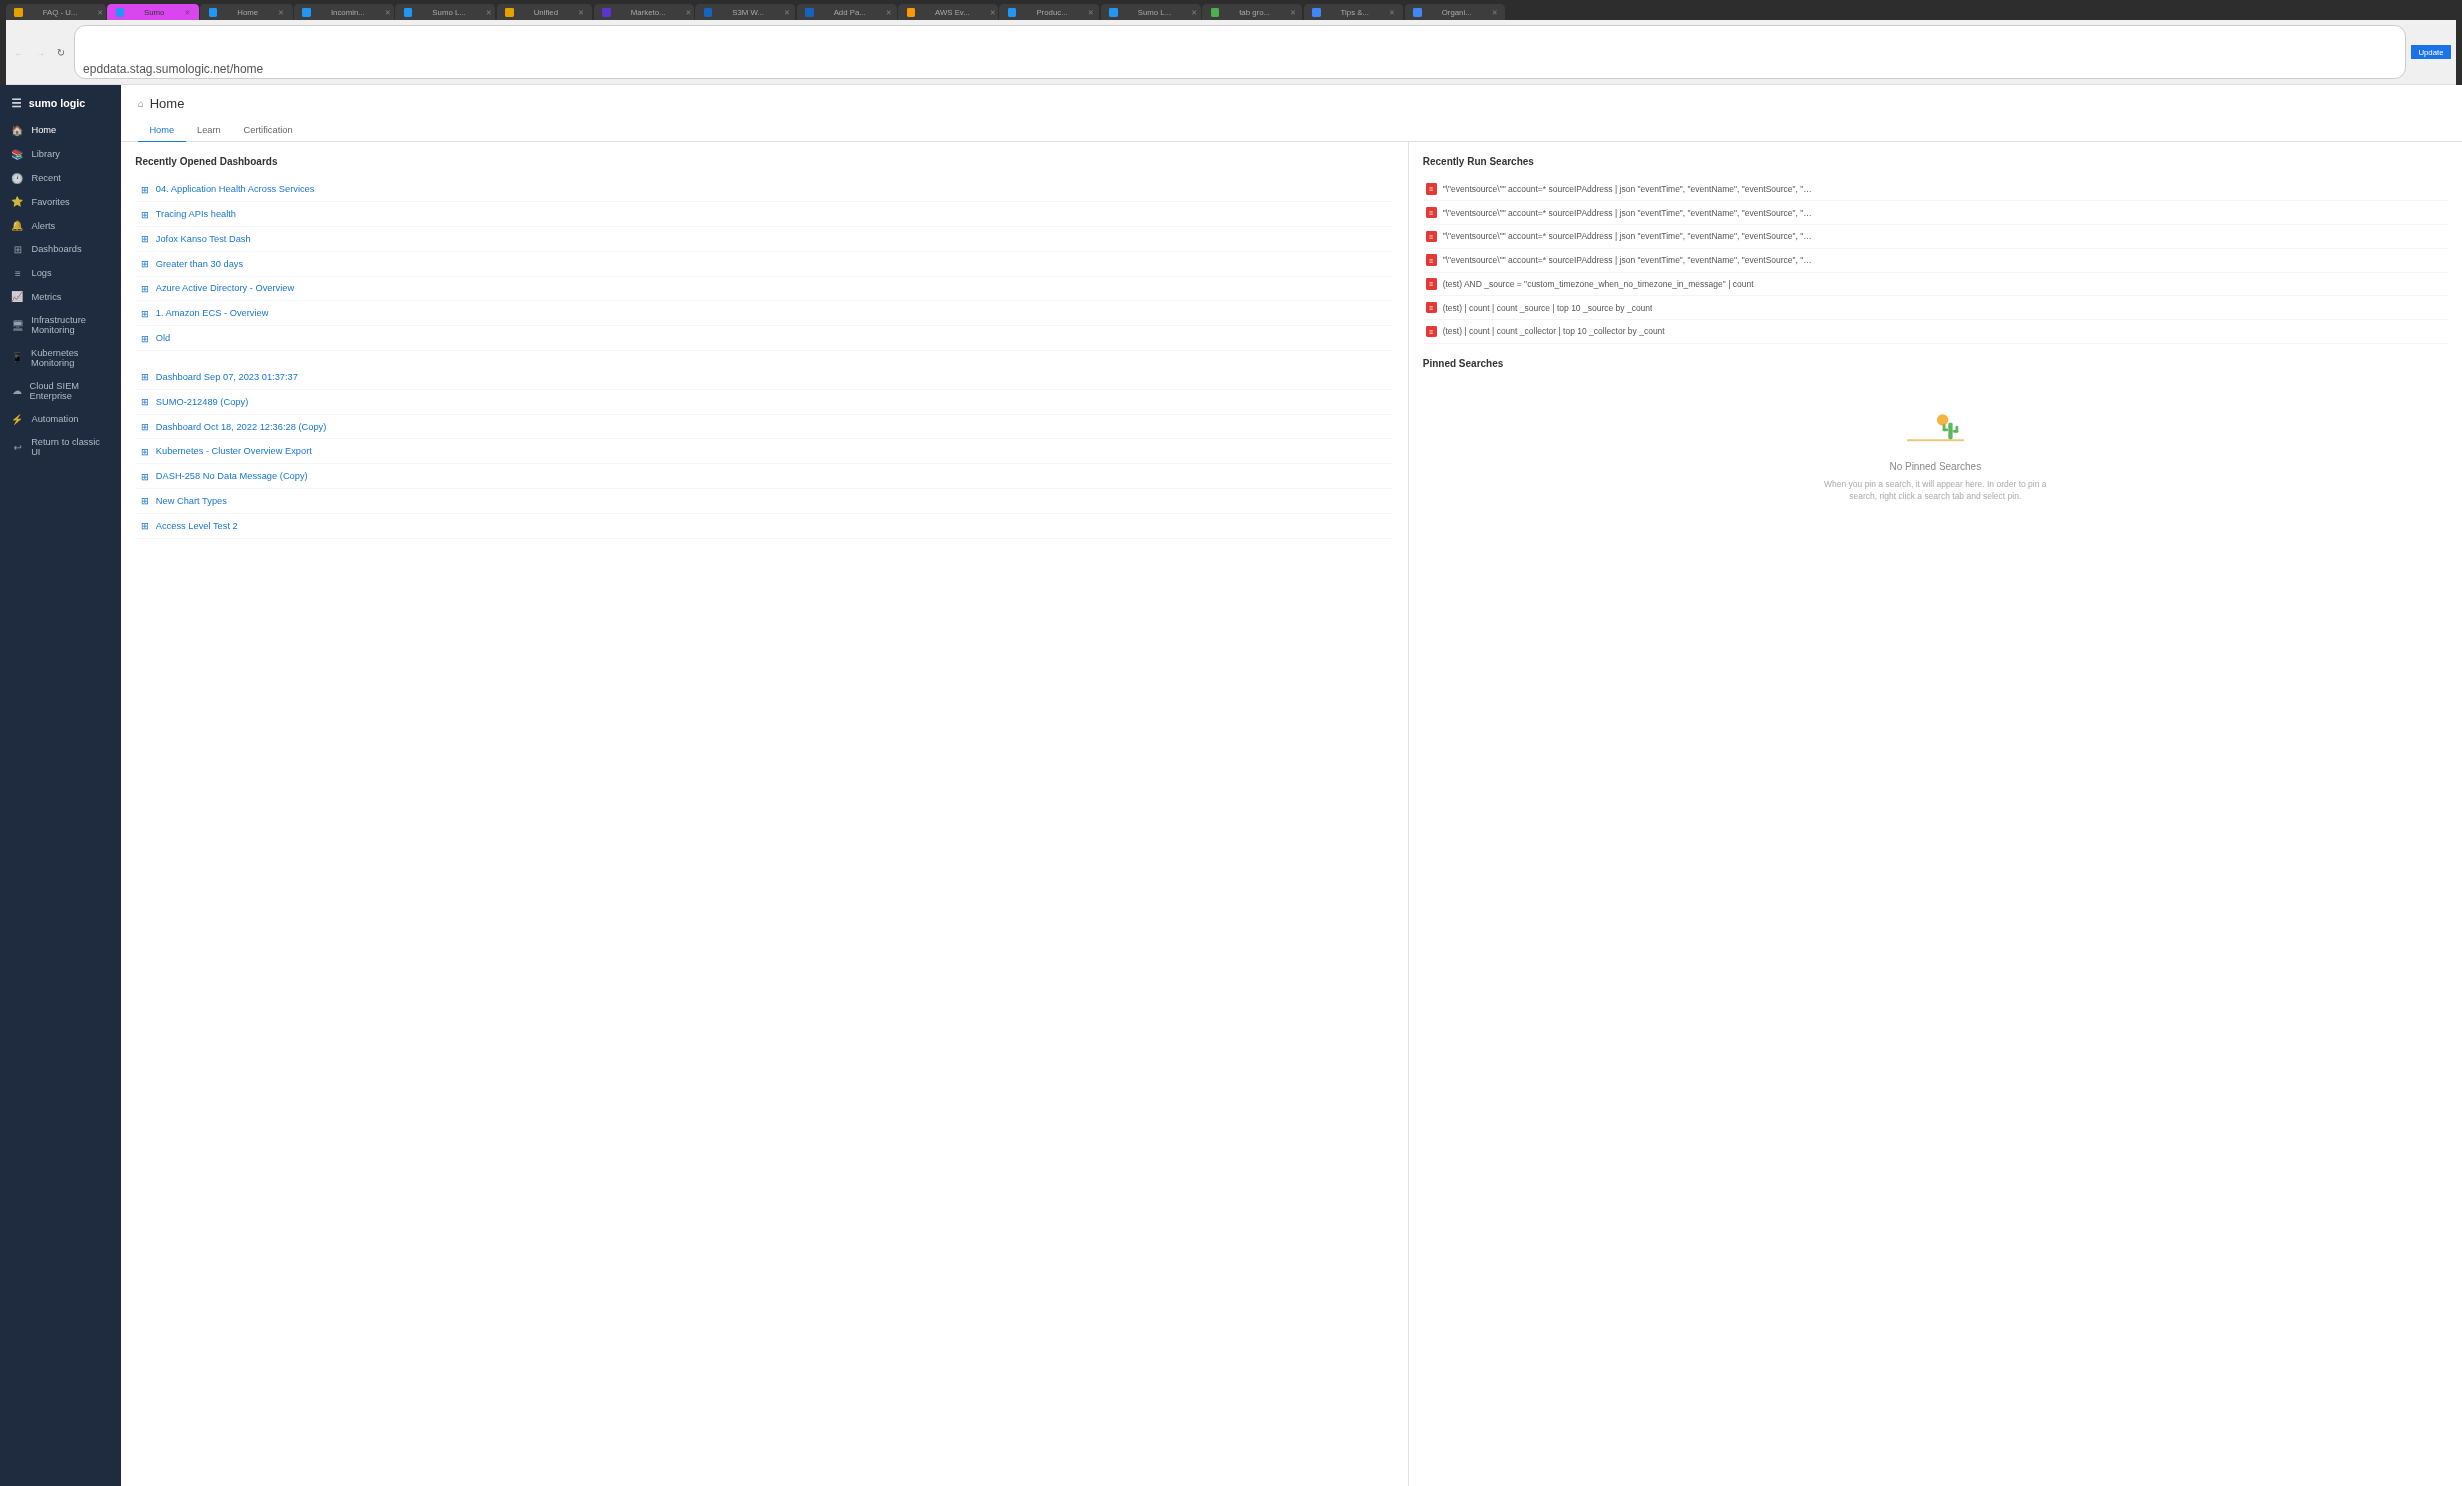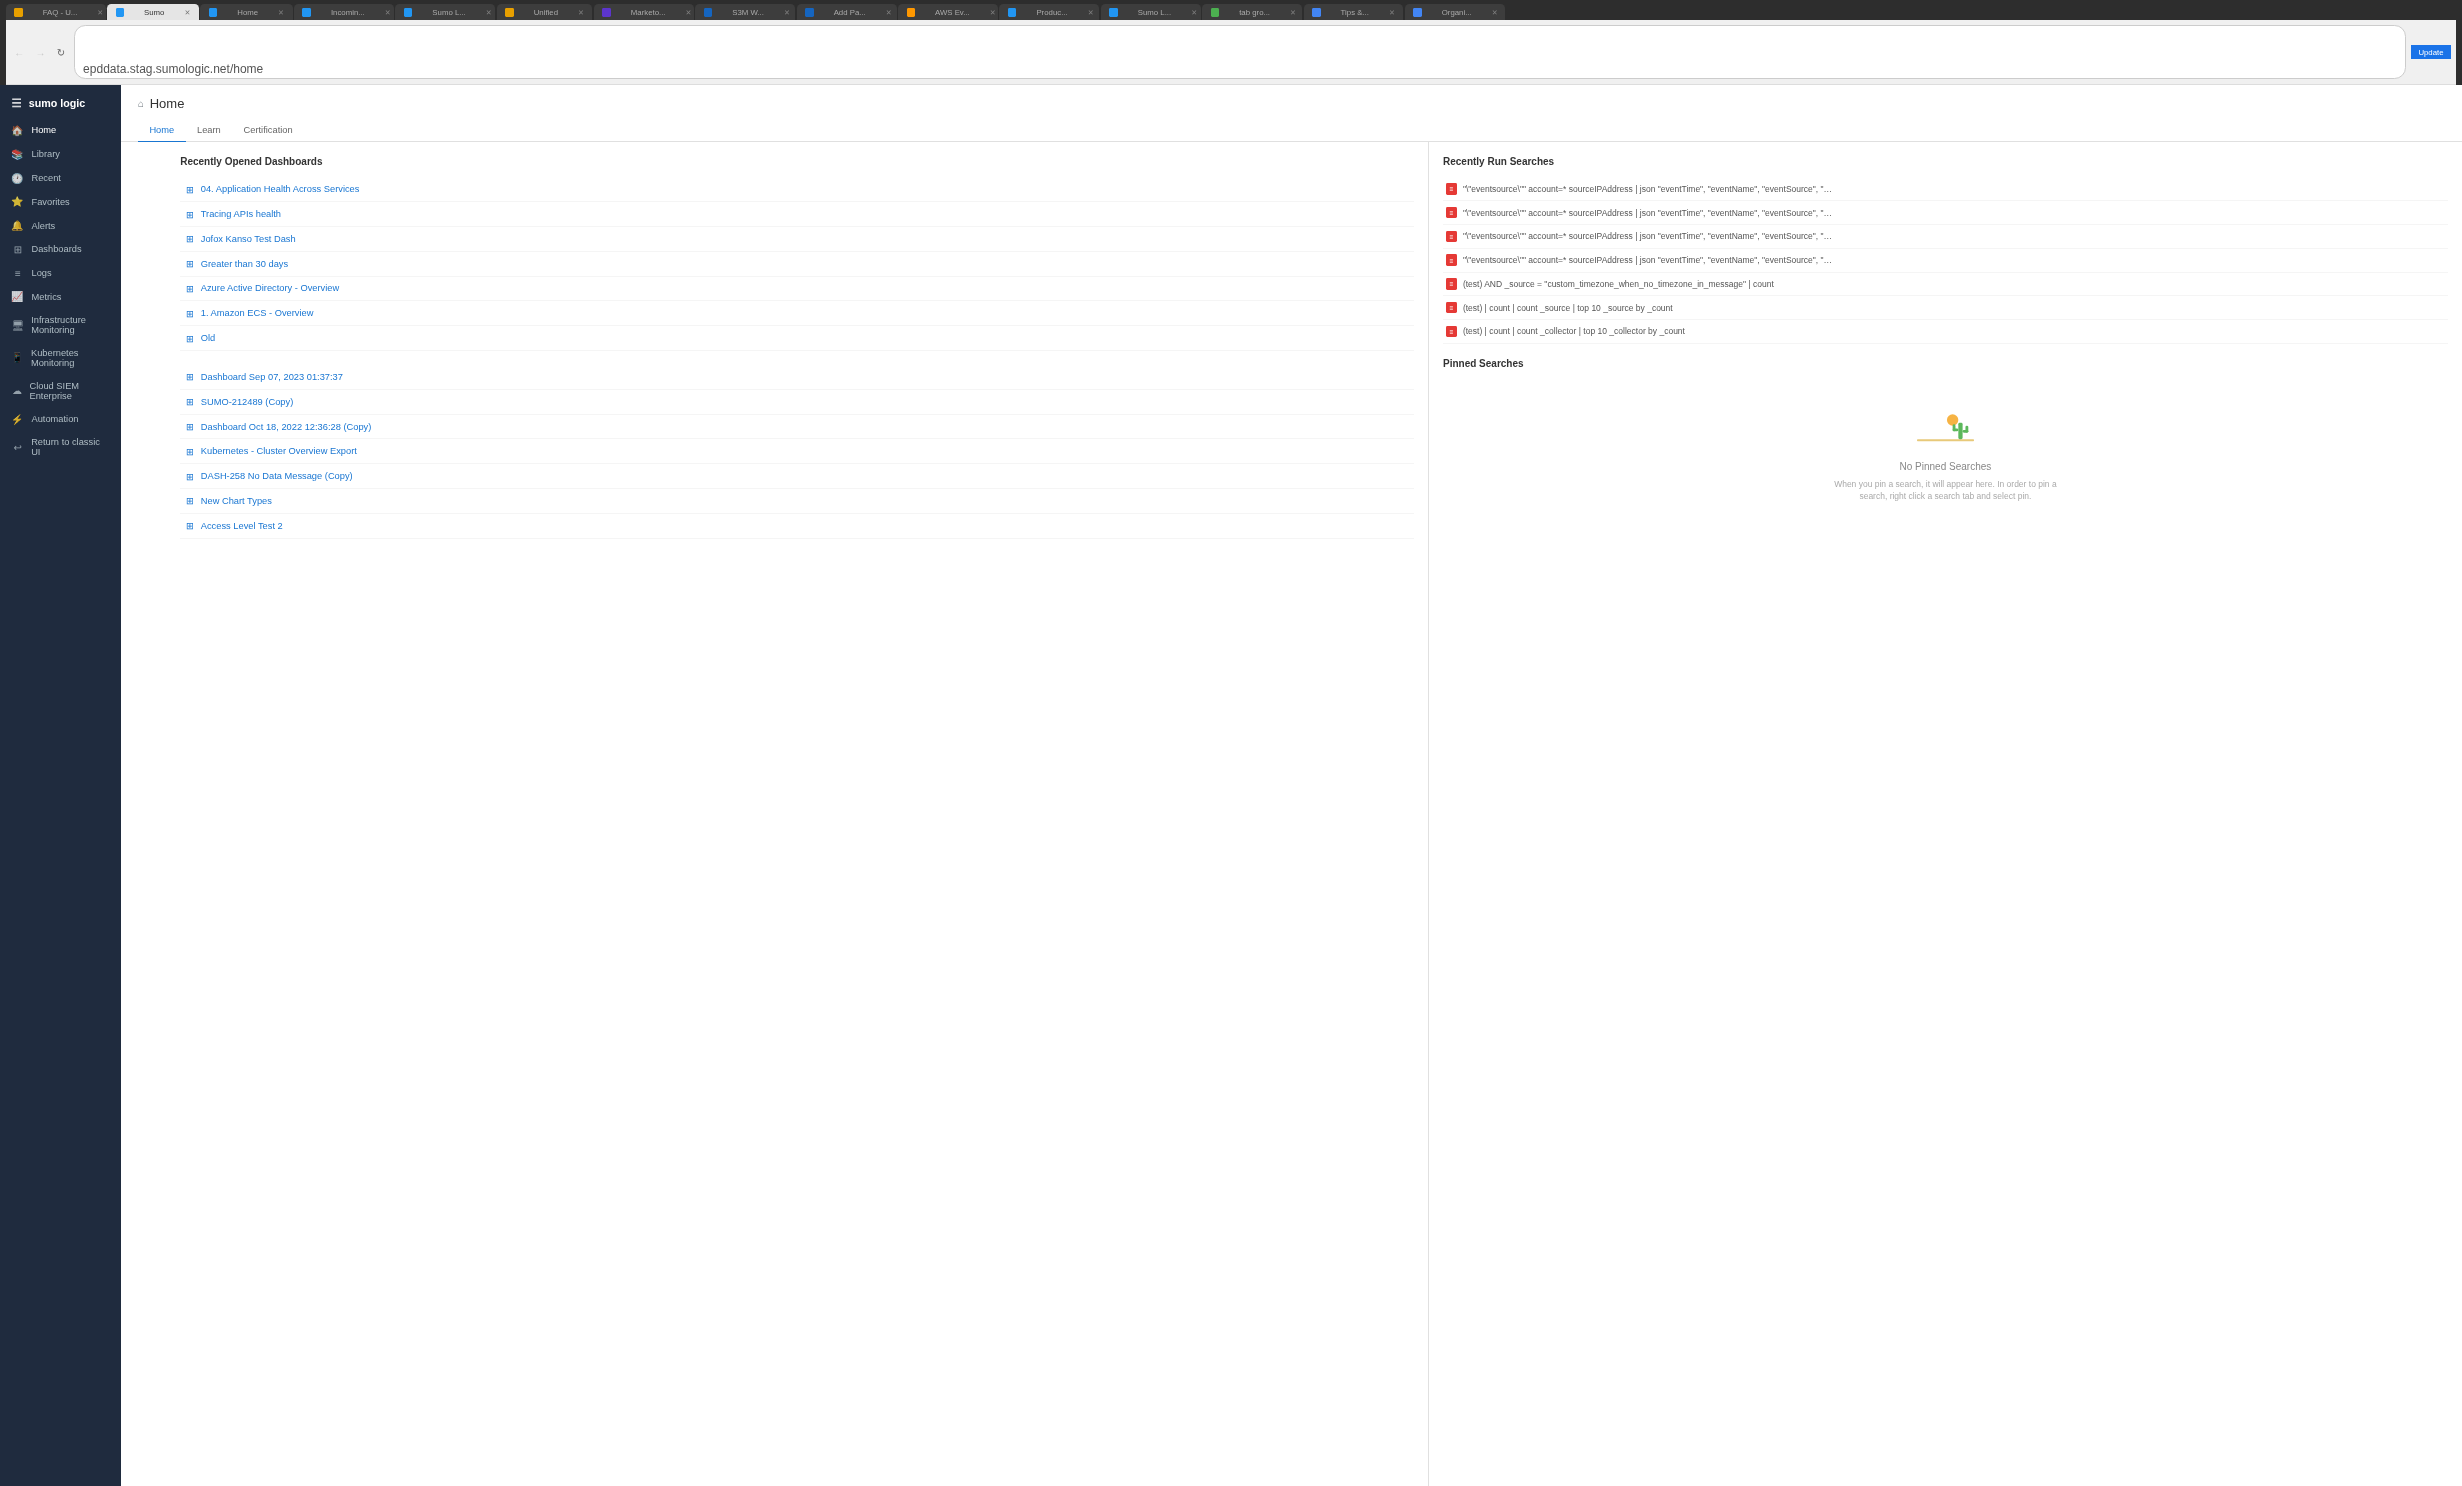--- a/index.html
+++ b/index.html
@@ -2,21 +2,21 @@
 <html style="font-size:11.4px"><head>
   <meta charset="utf-8">
   <style>
     * { box-sizing: border-box; margin: 0; padding: 0; }
     body { font-family: -apple-system, BlinkMacSystemFont, 'Segoe UI', sans-serif; background: #f0f0f0; color: #333; font-size: 9.3px; display: flex; flex-direction: column; height: 100vh; overflow: hidden; }
 
     
     .browser-chrome { background: #2d2d2d; padding: 4.3px 5.7px 0; display: flex; flex-direction: column; }
     .browser-tabs { display: flex; align-items: flex-end; gap: 1.4px; overflow: hidden; }
     .browser-tab { background: #3d3d3d; color: #aaa; padding: 3.6px 8.5px; border-radius: 4.3px 4.3px 0 0; font-size: 7.8px; display: flex; align-items: center; gap: 20px; cursor: pointer; min-width: 57px; max-width: 100px; white-space: nowrap; overflow: hidden; }
-    .browser-tab.active { background: #e5e5e5; color: #333; }
+    .browser-tab.active { background: #d946ef; color: #333; }
     .browser-tab .tab-close { margin-left: auto; opacity: 0.6; font-size: 7.1px; }
     .browser-tab .tab-favicon { width: 8.5px; height: 8.5px; border-radius: 1.4px; display: inline-block; flex-shrink: 0; }
     .browser-toolbar { background: #f0f0f0; padding: 4.3px 5.7px; display: flex; align-items: center; gap: 5.7px; border-bottom: 0.7px solid #ddd; }
     .nav-btn { background: none; border: none; cursor: pointer; color: #666; font-size: 10px; padding: 1.4px 2.8px; }
     .nav-btn:disabled { opacity: 0.3; }
     .address-bar { flex: 1; background: white; border: 0.7px solid #ccc; border-radius: 11.4px; padding: 2.8px 8.5px; font-size: 8.5px; color: #333; display: flex; align-items: center; gap: 4.3px; }
     .address-bar span { color: #555; font-size: 12px; margin-top: 33px; }
     .browser-actions { display: flex; gap: 4.3px; align-items: center; }
     .update-btn { background: #1a73e8; color: white; border: none; border-radius: 0; padding: 2.8px 7.1px; font-size: 7.8px; cursor: pointer; }
 
@@ -36,21 +36,21 @@
     .main-content { flex: 1; background: white; overflow-y: auto; display: flex; flex-direction: column; }
     .page-header { padding: 11.4px 17px 0; border-bottom: 0.7px solid #e0e0e0; background: white; }
     .page-title-row { display: flex; align-items: center; gap: 5.7px; margin-bottom: 8.5px; }
     .home-icon { color: #6c757d; font-size: 10px; }
     .page-title { font-size: 13px; font-weight: 500; color: #333; }
     .page-tabs { display: flex; gap: 0; }
     .page-tab { padding: 5.7px 11.4px; cursor: pointer; color: #666; font-size: 9.3px; border-bottom: 1.4px solid transparent; margin-bottom: -0.7px; }
     .page-tab.active { color: #1976d2; border-bottom: 1.4px solid #1976d2; font-weight: 500; }
 
     
-    .content-area { display: flex; flex: 1; overflow: hidden; margin-left: 45px; }
+    .content-area { display: flex; flex: 1; overflow: hidden; }
     .left-panel { flex: 1; border-right: 0.7px solid #e0e0e0; overflow-y: auto; padding: 14.2px; }
     .right-panel { width: 45%; overflow-y: auto; padding: 14.2px; }
 
     
     .section-title { font-size: 10px; font-weight: 600; color: #333; margin-bottom: 10px; display: flex; align-items: center; gap: 4.3px; }
     .section-title .info-icon { color: #1976d2; font-size: 9.3px; cursor: pointer; }
 
     
     .dashboard-list { display: flex; flex-direction: column; gap: 0; }
     .dashboard-item { display: flex; align-items: center; gap: 7.1px; padding: 6.4px 5.7px; cursor: pointer; border-bottom: 0.7px solid #f5f5f5; color: #333; font-size: 9.3px; }

